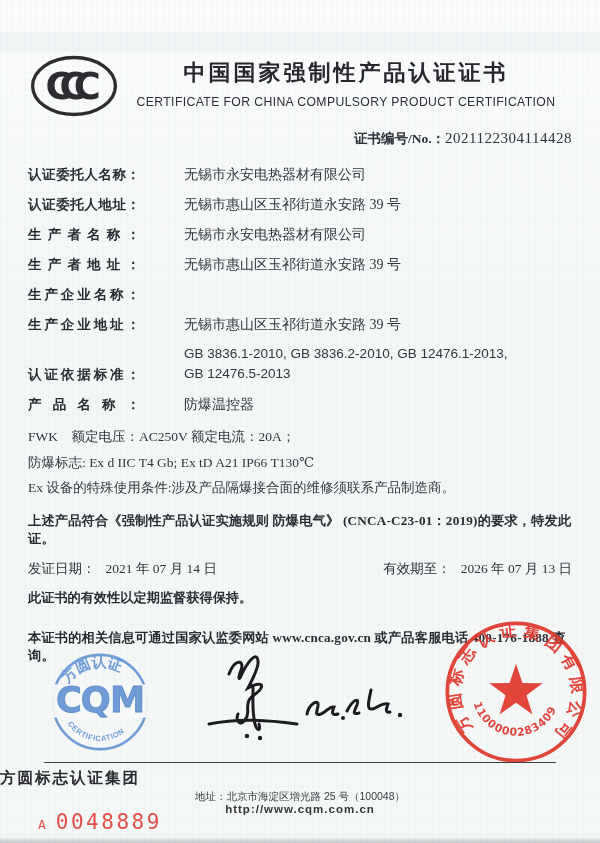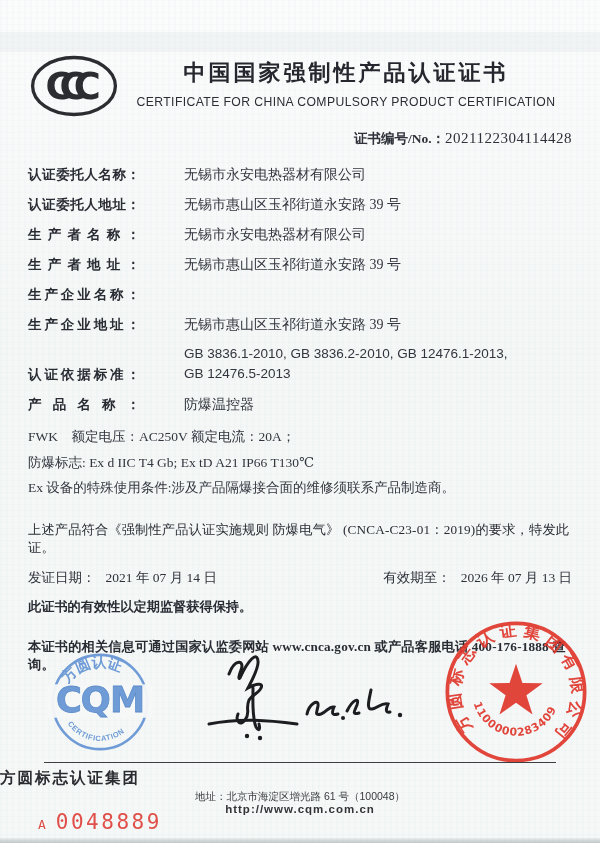--- a/index.html
+++ b/index.html
@@ -34,21 +34,21 @@
   .field-label {
     flex:0 0 112px; width:112px; margin-right:10px;
     font-size:13.5px; font-weight:bold; color:#2a2c34;
     text-align:justify; text-align-last:justify; line-height:19px; padding-top:1px;
   }
   .field-value { flex:1; font-size:14px; line-height:19px; color:#33353e; }
   .multiline { white-space:pre-line; }
   .std-value { font-family:"Liberation Sans","DejaVu Sans",sans-serif; font-size:13.5px; line-height:20px; }
   .series-value { line-height:25.5px; font-size:13.5px; }
 
-  .compliance { margin-top:20px; font-size:13.2px; font-weight:normal; letter-spacing:0.2px; color:#2a2c34; }
+  .compliance { margin-top:11px; font-size:13.2px; font-weight:bold; letter-spacing:0.2px; color:#2a2c34; }
 
   .dates-row { display:flex; justify-content:space-between; margin-top:12px; font-size:13.5px; }
   .date-pair { display:flex; }
   .date-label { font-weight:normal; }
   .date-value { margin-left:10px; }
 
   .maintain-note { margin-top:11px; font-size:13.2px; font-weight:bold; color:#2a2c34; }
   .info-note { margin-top:22px; font-size:13.2px; font-weight:bold; color:#2a2c34; letter-spacing:0.2px; }
 
   
@@ -192,20 +192,20 @@
       <textPath href="#stampArc" textLength="252" lengthAdjust="spacing">方圆标志认证集团有限公司</textPath>
     </text>
     <polygon fill="#e0372c" points="75,46 81.2,64.5 100.7,64.7 85,76.2 90.9,94.8 75,83.5 59.1,94.8 65,76.2 49.3,64.7 68.8,64.5"></polygon>
     <text font-size="10.5" font-weight="bold" fill="#e0372c" font-family="DejaVu Sans, sans-serif">
       <textPath href="#stampNumArc" textLength="104" lengthAdjust="spacing">1100000283409</textPath>
     </text>
   </svg>
 
   <div class="footer-rule"></div>
   <div class="org-name">方圆标志认证集团</div>
-  <div class="org-address">地址：北京市海淀区增光路 61 号（100048）</div>
+  <div class="org-address">地址：北京市海淀区增光路 25 号（100048）</div>
   <div class="org-website">http://www.cqm.com.cn</div>
   <div class="doc-serial">
     <span class="prefix">A</span><span class="num">0048889</span>
   </div>
 
   <div class="scan-edge-bottom"></div>
 </div>
 
 </body></html>

